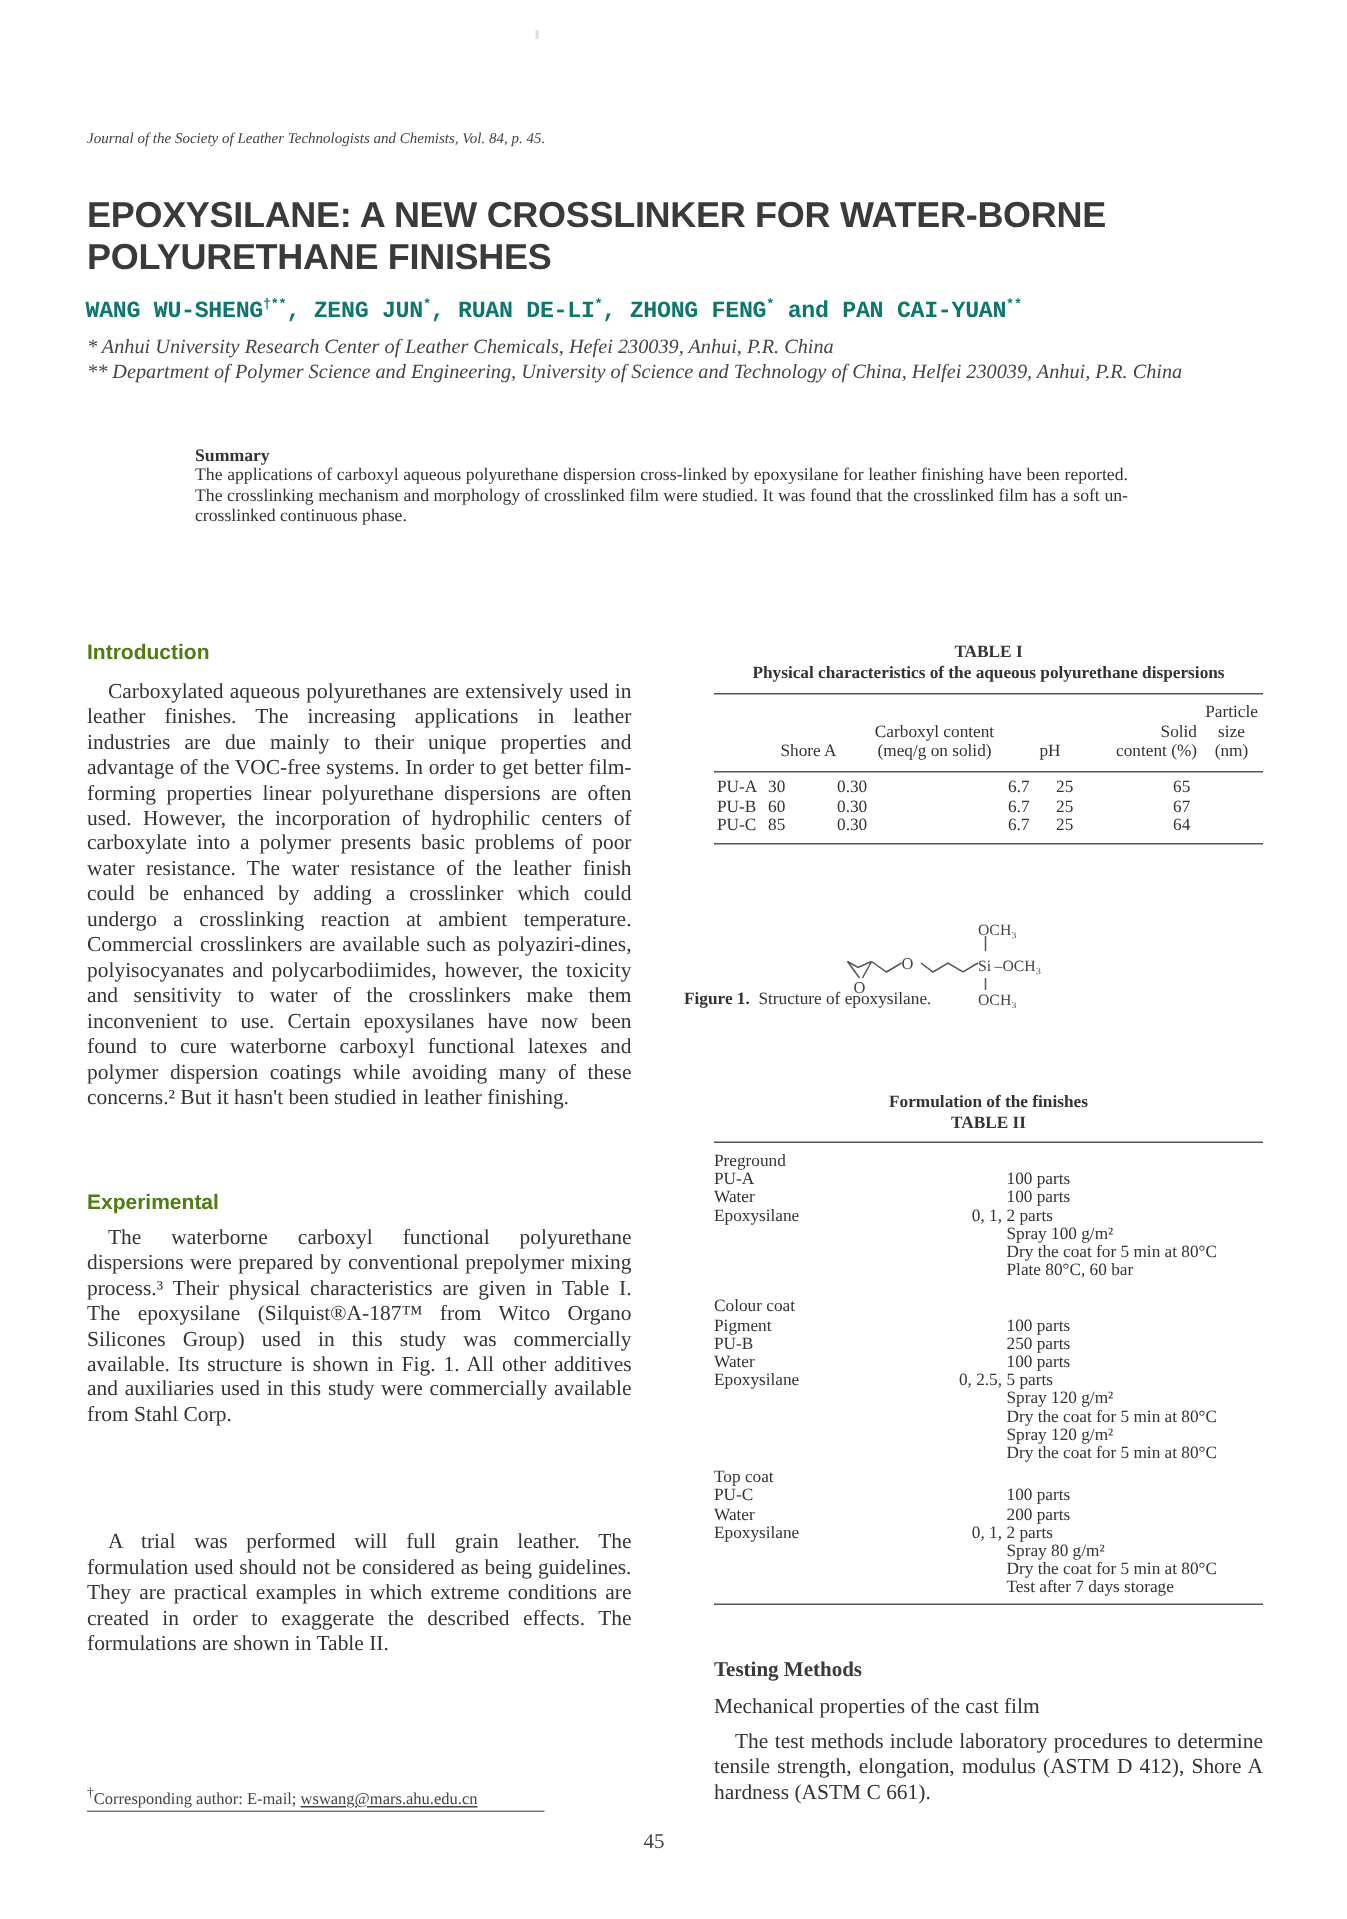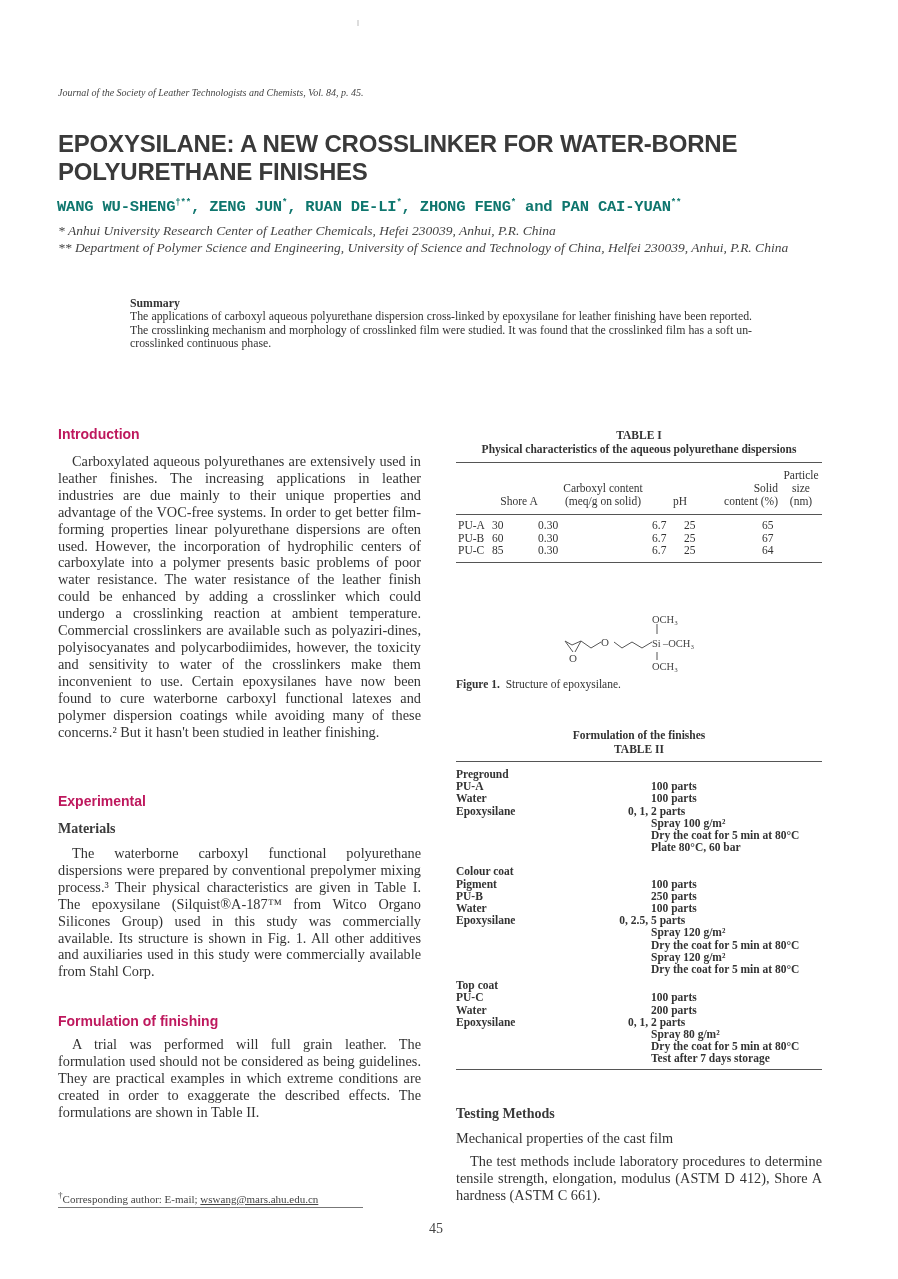--- a/index.html
+++ b/index.html
@@ -8,25 +8,25 @@
   .journal { left: 58px; top: 87px; font-size: 10px; font-style: italic; color: #444; }
   .title { left: 58px; top: 130px; width: 800px; font-family: Liberation Sans, sans-serif; font-weight: bold; font-size: 24px; line-height: 28px; color: #3a3a3a; letter-spacing: -0.2px; }
   .authors { left: 57px; top: 198px; font-family: Liberation Mono, monospace; font-weight: bold; font-size: 15.5px; color: #0f766e; letter-spacing: -0.2px; }
   .authors sup { font-size: 9px; }
   .affil { left: 58px; width: 800px; font-style: italic; font-size: 13.5px; line-height: 17px; color: #444; }
   .summary { left: 130px; top: 297px; width: 622px; font-size: 11.8px; line-height: 13.4px; color: #333; text-align: justify; }
   .summary .head { font-weight: bold; }
   .summary p { margin: 0; }
   .indent { text-indent: 10px; }
   .col-left { left: 58px; width: 363px; }
-  .sec-head { font-family: "Liberation Sans", sans-serif; font-weight: bold; font-size: 14px; color: #be185d; }
+  .sec-head { font-family: "Liberation Sans", sans-serif; font-weight: bold; font-size: 14px; color: #4d7c0f; }
   .sub-head { font-weight: bold; font-size: 14px; color: #3a3a3a; }
   .body-text { font-size: 14.3px; line-height: 16.9px; color: #333; text-align: justify; margin: 0; }
   .body-text.first { text-indent: 14px; }
-  .col-right { left: 456px; width: 366px; }
+  .col-right { left: 476px; width: 366px; }
   .tcap { text-align: center; font-weight: bold; font-size: 11.5px; line-height: 14px; color: #333; }
   table { border-collapse: collapse; width: 100%; font-size: 11.5px; color: #333; }
   table.t1 th { font-weight: normal; padding: 0 2px; vertical-align: bottom; text-align: center; line-height: 13px; }
   table.t1 td { padding: 0 2px; line-height: 12.5px; }
   table.t1 td:first-child { text-align: left; }
   .rule { border-top: 1px solid #555; }
   .fig-caption { font-size: 11.5px; color: #333; }
   .fig-caption b { font-weight: bold; }
   .t2row { display: flex; font-size: 11.5px; line-height: 12.2px; color: #333; }
   .t2row .c1 { width: 150px; }
@@ -57,26 +57,24 @@
   <p>The applications of carboxyl aqueous polyurethane dispersion cross-linked by epoxysilane for leather finishing have been reported. The crosslinking mechanism and morphology of crosslinked film were studied. It was found that the crosslinked film has a soft un-crosslinked continuous phase.</p>
 </div>
 
 <div class="abs col-left" style="top:426px;">
   <div class="sec-head">Introduction</div>
   <p class="body-text first" style="margin-top:11px;">Carboxylated aqueous polyurethanes are extensively used in leather finishes. The increasing applications in leather industries are due mainly to their unique properties and advantage of the VOC-free systems. In order to get better film-forming properties linear polyurethane dispersions are often used. However, the incorporation of hydrophilic centers of carboxylate into a polymer presents basic problems of poor water resistance. The water resistance of the leather finish could be enhanced by adding a crosslinker which could undergo a crosslinking reaction at ambient temperature. Commercial crosslinkers are available such as polyaziri-dines, polyisocyanates and polycarbodiimides, however, the toxicity and sensitivity to water of the crosslinkers make them inconvenient to use. Certain epoxysilanes have now been found to cure waterborne carboxyl functional latexes and polymer dispersion coatings while avoiding many of these concerns.² But it hasn't been studied in leather finishing.</p>
 </div>
 
 <div class="abs col-left" style="top:793px;">
   <div class="sec-head">Experimental</div>
-  <div class="sub-head" style="margin-top:12px;">Materials</div>
   <p class="body-text first" style="margin-top:8px;">The waterborne carboxyl functional polyurethane dispersions were prepared by conventional prepolymer mixing process.³ Their physical characteristics are given in Table I. The epoxysilane (Silquist®A-187™ from Witco Organo Silicones Group) used in this study was commercially available. Its structure is shown in Fig. 1. All other additives and auxiliaries used in this study were commercially available from Stahl Corp.</p>
 </div>
 
 <div class="abs col-left" style="top:1013px;">
-  <div class="sec-head">Formulation of finishing</div>
   <p class="body-text first" style="margin-top:7px;">A trial was performed will full grain leather. The formulation used should not be considered as being guidelines. They are practical examples in which extreme conditions are created in order to exaggerate the described effects. The formulations are shown in Table II.</p>
 </div>
 
 <div class="abs col-right" style="top:428px;">
   <div class="tcap">TABLE I</div>
   <div class="tcap">Physical characteristics of the aqueous polyurethane dispersions</div>
   <div class="rule" style="margin-top:6px;"></div>
   <table class="t1" style="margin-top:6px;">
     <thead>
       <tr id="t1head">
@@ -158,31 +156,31 @@
       <line x1="201" y1="12" x2="201" y2="22"></line>
       <line x1="201" y1="40" x2="201" y2="48"></line>
     </g>
     <text x="145" y="34" font-size="11" fill="#444" font-family="Liberation Serif, serif">O</text>
     <text x="113" y="50" font-size="11" fill="#444" font-family="Liberation Serif, serif">O</text>
     <text x="196" y="11" font-size="10.5" fill="#444" font-family="Liberation Serif, serif">OCH₃</text>
     <text x="196" y="35" font-size="10.5" fill="#444" font-family="Liberation Serif, serif">Si</text>
     <text x="207" y="35" font-size="10.5" fill="#444" font-family="Liberation Serif, serif">–OCH₃</text>
     <text x="196" y="58" font-size="10.5" fill="#444" font-family="Liberation Serif, serif">OCH₃</text>
   </svg>
-  <div class="fig-caption" style="position:absolute; left:0; top:66px;">
+  <div class="fig-caption" style="position:absolute; left:0; top:48px;">
     <b>Figure 1.</b>&nbsp;
     <span>Structure of epoxysilane.</span>
   </div>
 </div>
 
 <div class="abs col-right" style="top:728px;">
   <div class="tcap">Formulation of the finishes</div>
   <div class="tcap">TABLE II</div>
   <div class="rule" style="margin-top:5px;"></div>
-  <div id="t2body" style="margin-top:6px;font-weight:bold;">
+  <div id="t2body" style="margin-top:6px;">
       <div class="t2row">
         <div class="c1">Preground</div>
         <div class="c2"></div>
         <div class="c3"></div>
       </div>
       <div class="t2row">
         <div class="c1">PU-A</div>
         <div class="c2"></div>
         <div class="c3">100 parts</div>
       </div>

